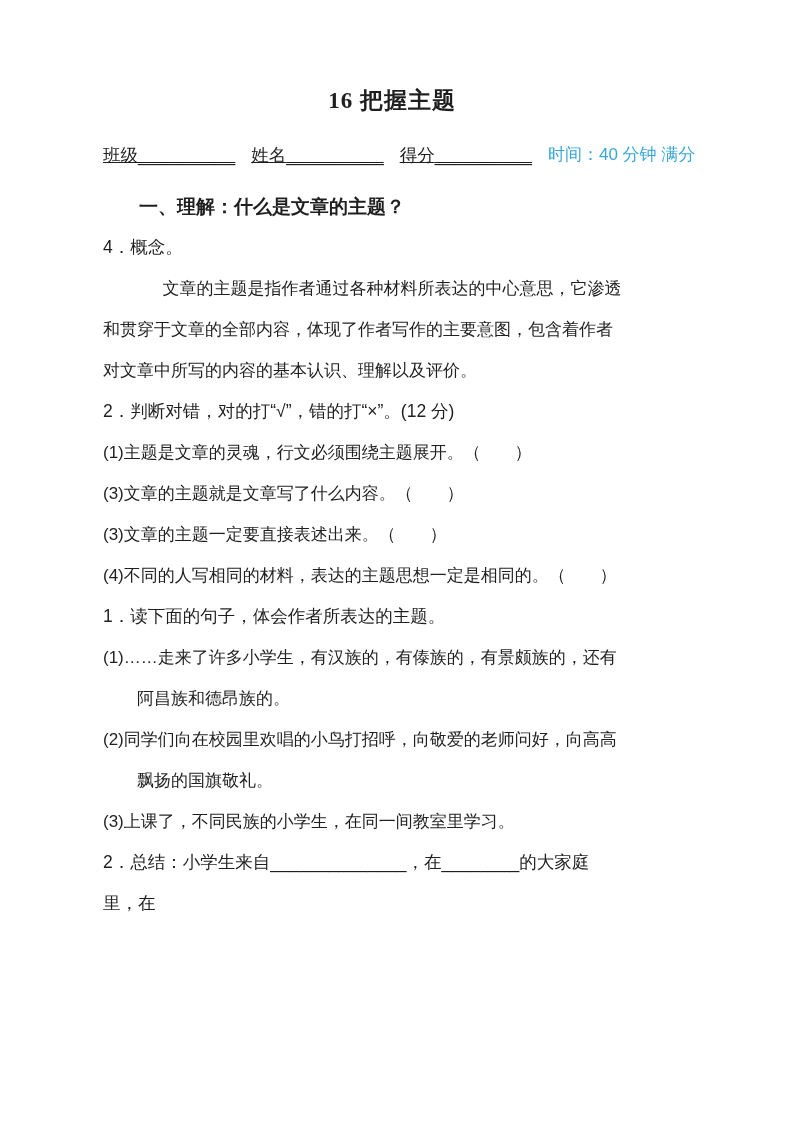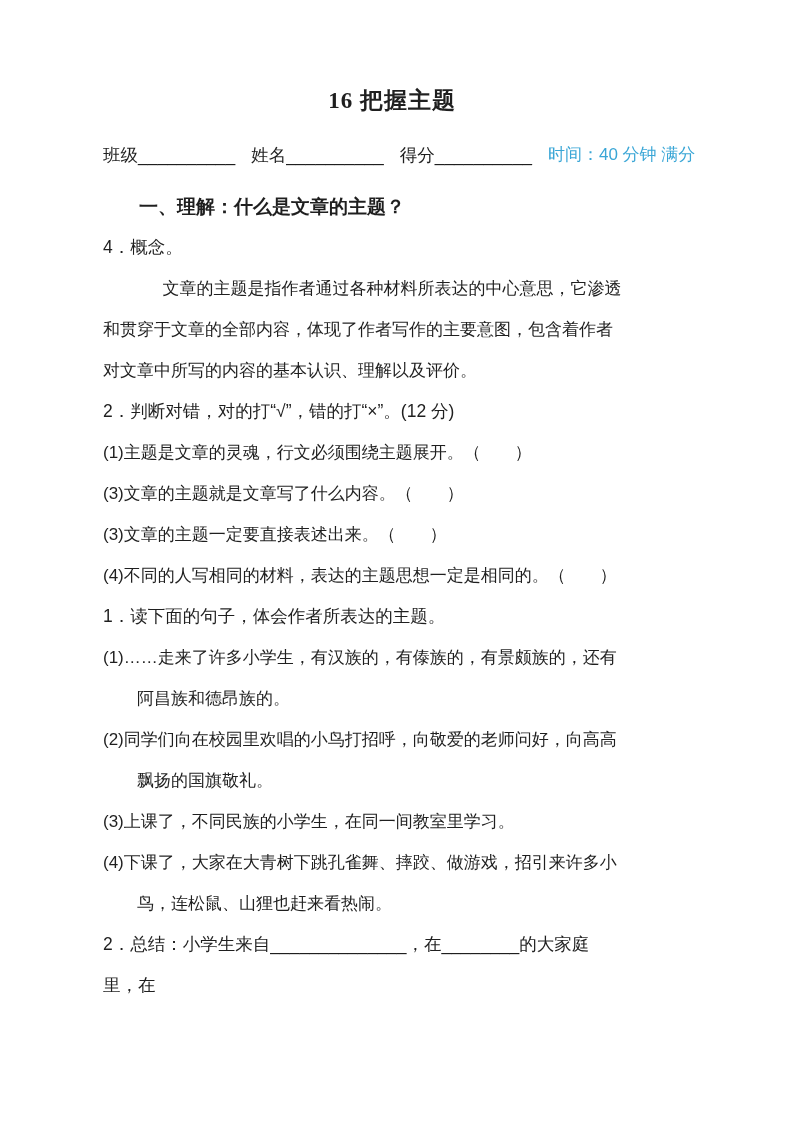--- a/index.html
+++ b/index.html
@@ -25,21 +25,21 @@
   }
   .info-row{
     display:flex;
     align-items:flex-end;
     width:578px;
     margin-top:26px;
     font-size:17.5px;
     line-height:26px;
     white-space:nowrap;
   }
-  .field{display:inline-flex;align-items:center;margin-right:16px;}
+  .field{display:inline-flex;align-items:center;margin-right:16px;text-decoration:underline;}
   .blank{display:inline-block;letter-spacing:0;}
   .note{margin-left:auto;font-size:17px;}
   .content{width:521px;margin-top:18px;}
   .line{font-size:17px;line-height:41px;}
   .heading{font-size:19px;font-weight:bold;margin-left:36px;}
   .num{font-size:17.5px;}
   .para{text-indent:3.5em;}
   .hanging{padding-left:2em;text-indent:-2em;}
 </style>
 </head>
@@ -71,17 +71,16 @@
     <div class="line para">文章的主题是指作者通过各种材料所表达的中心意思，它渗透和贯穿于文章的全部内容，体现了作者写作的主要意图，包含着作者对文章中所写的内容的基本认识、理解以及评价。</div>
     <div class="line num">2．判断对错，对的打“√”，错的打“×”。(12 分)</div>
     <div class="line">(1)主题是文章的灵魂，行文必须围绕主题展开。（　　）</div>
     <div class="line">(3)文章的主题就是文章写了什么内容。（　　）</div>
     <div class="line">(3)文章的主题一定要直接表述出来。（　　）</div>
     <div class="line">(4)不同的人写相同的材料，表达的主题思想一定是相同的。（　　）</div>
     <div class="line num">1．读下面的句子，体会作者所表达的主题。</div>
     <div class="line hanging">(1)……走来了许多小学生，有汉族的，有傣族的，有景颇族的，还有阿昌族和德昂族的。</div>
     <div class="line hanging">(2)同学们向在校园里欢唱的小鸟打招呼，向敬爱的老师问好，向高高飘扬的国旗敬礼。</div>
     <div class="line">(3)上课了，不同民族的小学生，在同一间教室里学习。</div>
-    <div class="line hanging">(4)下课了，大家在大青树下跳孔雀舞、摔跤、做游戏，招引来许多小鸟，连松鼠、山狸也赶来看热闹。</div>
     <div class="line num">2．总结：小学生来自______________，在________的大家庭里，在</div>
   </div>
 
 </div>
 
 </body></html>

